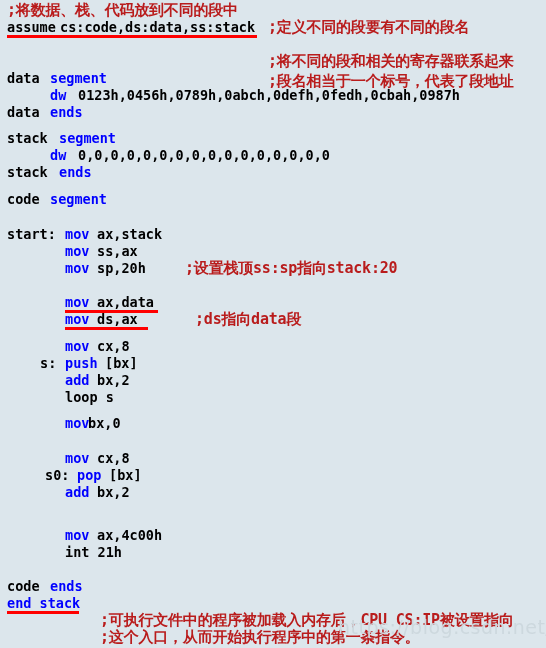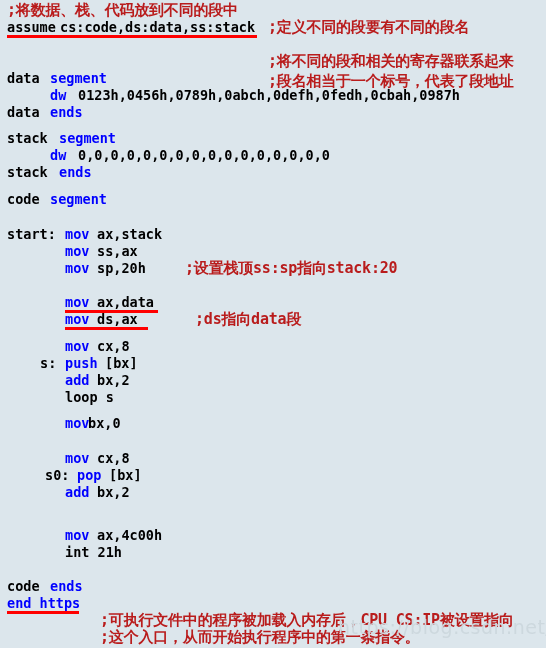--- a/index.html
+++ b/index.html
@@ -95,21 +95,21 @@
     <div class="line" style="top: 355px;"><span class="col ident" style="left: 40px;">s:</span><span class="col kw" style="left: 65px;">push</span><span class="col ident" style="left: 105px;">[bx]</span></div>
     <div class="line" style="top: 372px;"><span class="col kw" style="left: 65px;">add</span><span class="col ident" style="left: 97px;">bx,2</span></div>
     <div class="line" style="top: 389px;"><span class="col ident" style="left: 65px;">loop s</span></div>
     <div class="line" style="top: 415px;"><span class="col kw" style="left: 65px;">mov</span><span class="col ident" style="left: 88px;">bx,0</span></div>
     <div class="line" style="top: 450px;"><span class="col kw" style="left: 65px;">mov</span><span class="col ident" style="left: 97px;">cx,8</span></div>
     <div class="line" style="top: 467px; margin-left: 12px;"><span class="col ident" style="left: 33px;">s0:</span><span class="col kw" style="left: 65px;">pop</span><span class="col ident" style="left: 97px;">[bx]</span></div>
     <div class="line" style="top: 484px;"><span class="col kw" style="left: 65px;">add</span><span class="col ident" style="left: 97px;">bx,2</span></div>
     <div class="line" style="top: 527px;"><span class="col kw" style="left: 65px;">mov</span><span class="col ident" style="left: 97px;">ax,4c00h</span></div>
     <div class="line" style="top: 544px;"><span class="col ident" style="left: 65px;">int 21h</span></div>
     <div class="line" style="top: 578px;"><span class="col ident" style="left: 7px;">code</span><span class="col kw" style="left: 50px;">ends</span></div>
-    <div class="line" style="top: 595px;"><span class="col kw" style="left: 7px;">end https</span></div>
+    <div class="line" style="top: 595px;"><span class="col kw" style="left: 7px;">end stack</span></div>
     <div class="line" style="top: 612px;"><span class="col cmt" style="left: 100px;">;可执行文件中的程序被加载入内存后，CPU CS:IP被设置指向</span></div>
     <div class="line" style="top: 629px;"><span class="col cmt" style="left: 100px;">;这个入口，从而开始执行程序中的第一条指令。</span></div>
     <div class="underline" style="left: 7px; top: 35px; width: 250px;"></div>
     <div class="underline" style="left: 65px; top: 310px; width: 93px;"></div>
     <div class="underline" style="left: 65px; top: 327px; width: 83px;"></div>
     <div class="underline" style="left: 7px; top: 611px; width: 72px;"></div>
   </div>
 
 <div class="watermark" style="left:338px; top:616px;">https://blog.csdn.net/madao1234</div>
 

